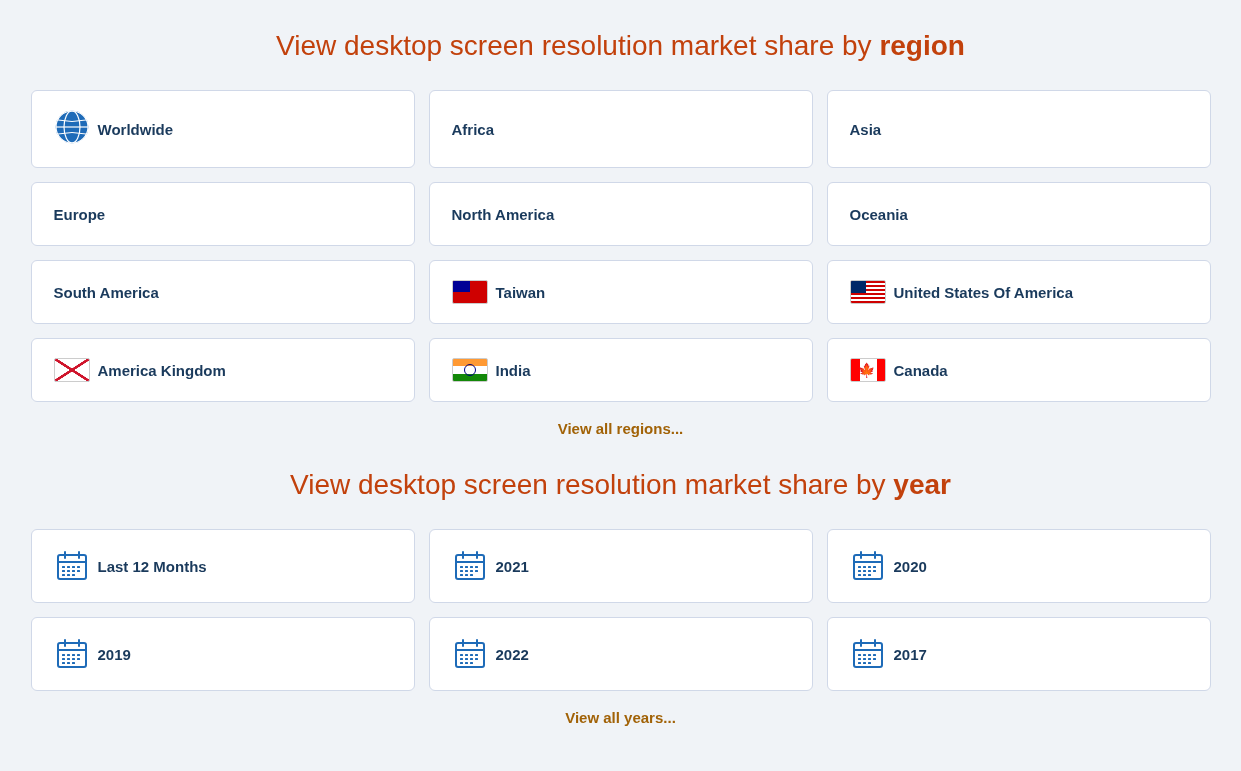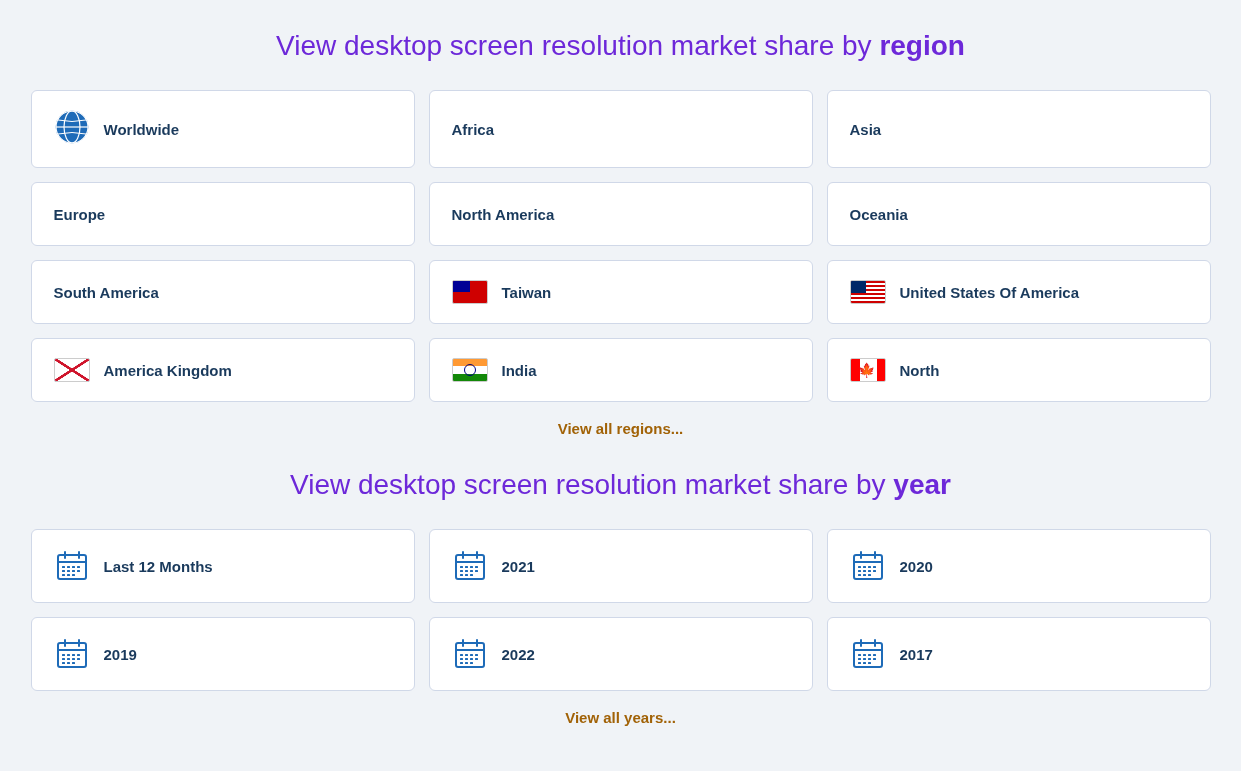--- a/index.html
+++ b/index.html
@@ -9,21 +9,21 @@
       color: #1a3a5c;
       min-height: 771px;
       display: flex;
       flex-direction: column;
       align-items: center;
       padding: 30px 20px;
     }
     .section-title {
       font-size: 28px;
       font-weight: 300;
-      color: #6d28d9;
+      color: #c2410c;
       text-align: center;
       margin-bottom: 28px;
     }
     .section-title strong {
       font-weight: 800;
     }
     .grid {
       display: grid;
       grid-template-columns: repeat(3, 1fr);
       gap: 14px;
@@ -31,21 +31,21 @@
       max-width: 1180px;
       margin-bottom: 10px;
     }
     .card {
       background: #fff;
       border: 1.5px solid #d0d8e8;
       border-radius: 6px;
       padding: 18px 22px;
       display: flex;
       align-items: center;
-      gap: 14px;
+      gap: 8px;
       cursor: pointer;
       transition: border-color 0.2s, box-shadow 0.2s;
       min-height: 64px;
     }
     .card-label {
       font-size: 15px;
       font-weight: 700;
       color: #1a3a5c;
     }
     .view-all-link {
@@ -230,21 +230,21 @@
       <span class="card-label">America Kingdom</span>
     </div>
 
     <div class="card">
       <span class="flag flag-in"></span>
       <span class="card-label">India</span>
     </div>
 
     <div class="card">
       <span class="flag flag-ca"></span>
-      <span class="card-label">North</span>
+      <span class="card-label">Canada</span>
     </div>
   </div>
 
   <a class="view-all-link">View all regions...</a>
 
   <h1 class="section-title">
     <span>View desktop screen resolution market share by</span> <strong>year</strong>
   </h1>
 
   <div class="grid">

